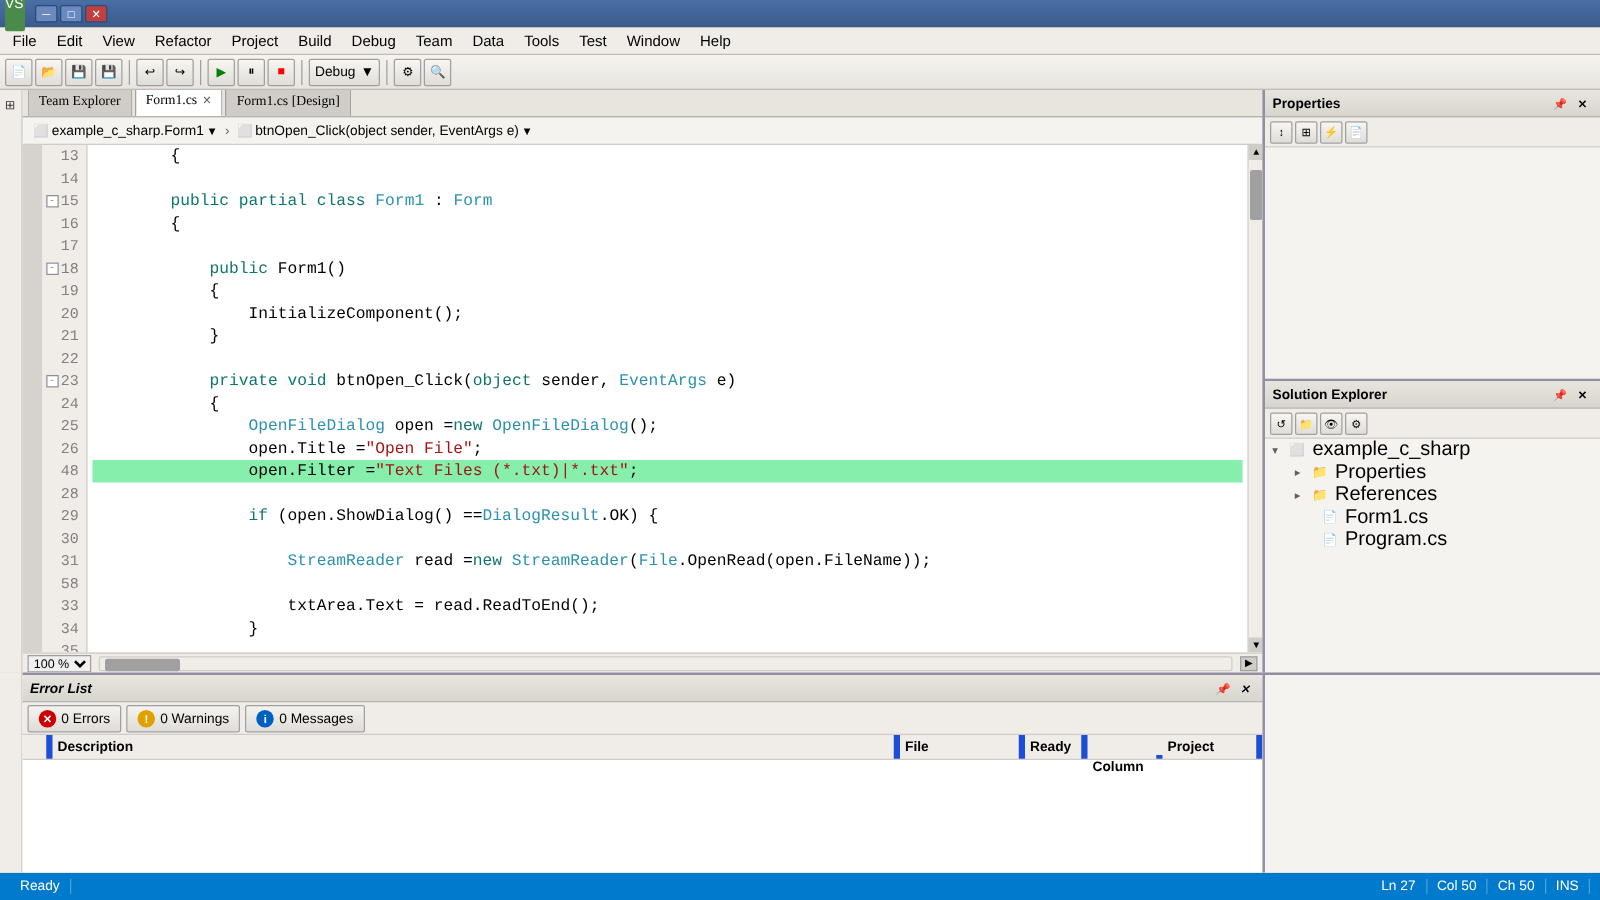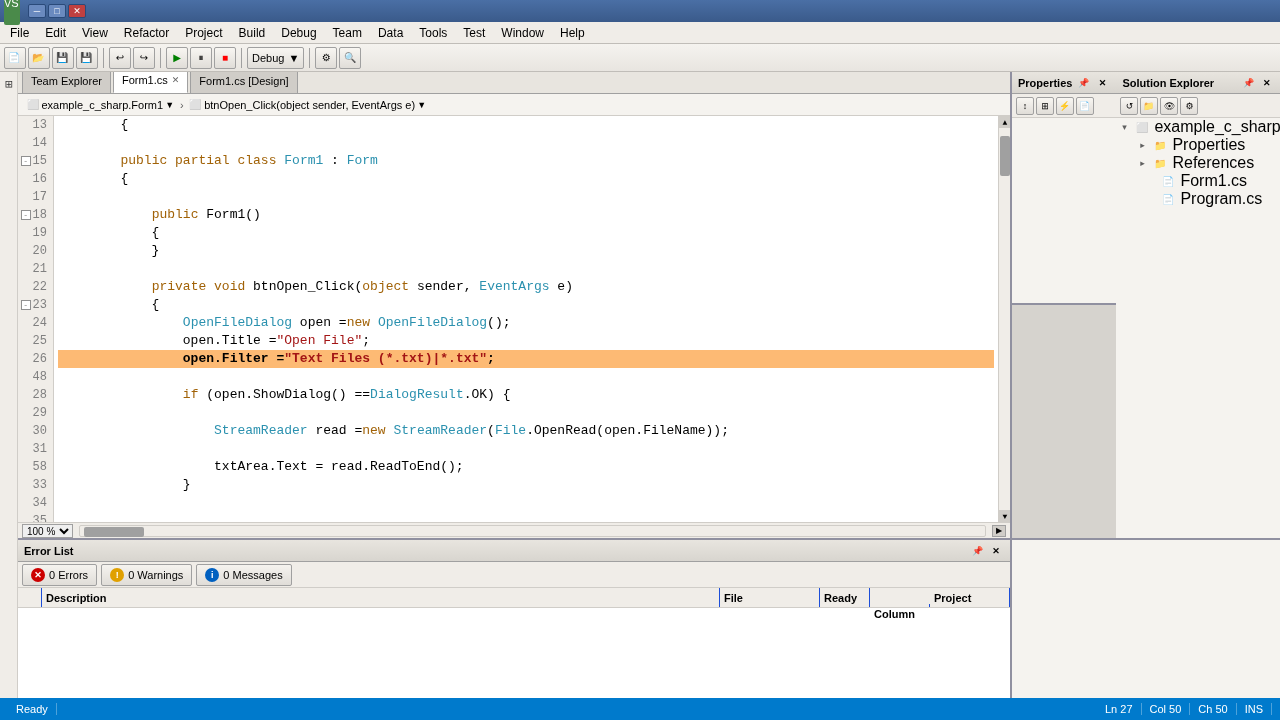--- a/index.html
+++ b/index.html
@@ -80,20 +80,21 @@
       display: flex;
       align-items: center;
       gap: 4px;
       font-size: 11px;
       cursor: pointer;
       border: 1px solid #a0a0a0;
       border-bottom: none;
       border-radius: 3px 3px 0 0;
       background: #d0cdc8;
       margin-right: 2px;
+      font-family: Liberation Serif, serif;
     }
     .tab.active { background: #fff; border-bottom: 1px solid #fff; }
     .tab .tab-close { font-size: 9px; color: #666; }
 
     
     #breadcrumb-bar {
       height: 22px;
       background: #f5f3ef;
       border-bottom: 1px solid #d0cdc8;
       display: flex;
@@ -112,20 +113,21 @@
     .breadcrumb-arrow { color: #606060; margin: 0 1px; }
 
     
     #code-area {
       flex: 1;
       display: flex;
       overflow: hidden;
       font-family: 'Consolas', 'Courier New', monospace;
       font-size: 13px;
       background: #fff;
+      margin-left: 16px;
     }
     #line-numbers {
       width: 36px;
       background: #f0ede8;
       border-right: 1px solid #d0cdc8;
       padding: 0;
       color: #808080;
       font-size: 12px;
       overflow: hidden;
       user-select: none;
@@ -145,43 +147,43 @@
       overflow-y: auto;
       overflow-x: hidden;
       line-height: 18px;
     }
     .code-line {
       height: 18px;
       white-space: nowrap;
       display: flex;
       align-items: center;
     }
-    .code-line.highlighted { background: #fdba74; font-weight: bold; }
-
-    
-    .kw { color: #a16207; }
+    .code-line.highlighted { background: #86efac; }
+
+    
+    .kw { color: #0f766e; }
     .str { color: #a31515; }
     .type { color: #2b91af; }
 
     
     #editor-scrollbar {
       width: 12px;
       background: #f0ede8;
       border-left: 1px solid #d0cdc8;
       display: flex; flex-direction: column;
     }
     .scroll-arrow { width: 12px; height: 12px; background: #d0cdc8; display:flex;align-items:center;justify-content:center; font-size:8px; cursor:pointer; }
     .scroll-track { flex:1; background: #f0ede8; }
     .scroll-thumb { width: 10px; height: 40px; background: #a0a0a0; margin: 0 1px; border-radius: 2px; cursor:pointer; }
 
     
     #right-panel {
       width: 270px;
       display: flex;
-      flex-direction: row;
+      flex-direction: column;
       border-left: 2px solid #9090a0;
     }
     #properties-panel {
       height: 50%;
       background: #f5f3ef;
       border-bottom: 2px solid #9090a0;
       display: flex; flex-direction: column;
     }
     #solution-panel {
       flex: 1;
@@ -229,20 +231,21 @@
       display: flex; flex-direction: column;
       width: calc(1280px - 270px);
     }
     .error-list-header {
       height: 22px;
       background: linear-gradient(to bottom, #e8e5df, #d8d5cf);
       border-bottom: 1px solid #a0a0a0;
       display: flex; align-items: center; padding: 0 6px;
       font-size: 11px; font-weight: bold;
       gap: 4px;
+      font-style: italic;
     }
     .error-list-header-actions { margin-left: auto; display: flex; gap: 2px; }
     .error-tabs {
       height: 26px;
       background: #f0ede8;
       border-bottom: 1px solid #d0cdc8;
       display: flex; align-items: center; padding: 0 4px; gap: 4px;
     }
     .error-tab-btn {
       height: 22px; padding: 0 8px;
@@ -253,21 +256,21 @@
     .error-icon { width: 14px; height: 14px; border-radius: 50%; display:flex;align-items:center;justify-content:center; font-size:9px; font-weight:bold; }
     .err-icon { background: #cc0000; color: #fff; }
     .warn-icon { background: #e0a000; color: #fff; }
     .msg-icon { background: #0060c0; color: #fff; border-radius: 50%; }
 
     .error-table { flex: 1; overflow: hidden; }
     .error-table-header {
       display: flex; background: #f0ede8; border-bottom: 1px solid #d0cdc8;
       font-size: 11px; font-weight: bold; height: 20px;
     }
-    .error-col { padding: 0 4px; line-height: 20px; border-right: 1px solid #1d4ed8; }
+    .error-col { padding: 0 4px; line-height: 20px; border-right: 5px solid #1d4ed8; }
     .error-col.desc { flex: 1; }
     .error-col.file { width: 100px; }
     .error-col.line { width: 50px; }
     .error-col.col { width: 60px; margin-top: 16px; }
     .error-col.proj { width: 80px; }
 
     
     #status-bar {
       height: 22px;
       background: #007acc;
@@ -450,20 +453,23 @@
         <div class="code-line">&nbsp;</div>
         <div class="code-line">
           <span>&nbsp;&nbsp;&nbsp;&nbsp;&nbsp;&nbsp;&nbsp;&nbsp;&nbsp;&nbsp;&nbsp;&nbsp;</span>
             <span class="kw">public</span>
             <span>&nbsp;Form1()</span>
         </div>
         <div class="code-line">
             <span>&nbsp;&nbsp;&nbsp;&nbsp;&nbsp;&nbsp;&nbsp;&nbsp;&nbsp;&nbsp;&nbsp;&nbsp;{</span>
           </div>
         <div class="code-line">
+          <span>&nbsp;&nbsp;&nbsp;&nbsp;&nbsp;&nbsp;&nbsp;&nbsp;&nbsp;&nbsp;&nbsp;&nbsp;&nbsp;&nbsp;&nbsp;&nbsp;InitializeComponent();</span>
+        </div>
+        <div class="code-line">
             <span>&nbsp;&nbsp;&nbsp;&nbsp;&nbsp;&nbsp;&nbsp;&nbsp;&nbsp;&nbsp;&nbsp;&nbsp;}</span>
           </div>
         <div class="code-line">&nbsp;</div>
         <div class="code-line">
           <span>&nbsp;&nbsp;&nbsp;&nbsp;&nbsp;&nbsp;&nbsp;&nbsp;&nbsp;&nbsp;&nbsp;&nbsp;</span>
             <span class="kw">private</span>
             <span>&nbsp;</span>
             <span class="kw">void</span>
             <span>&nbsp;btnOpen_Click(</span>
             <span class="kw">object</span>

